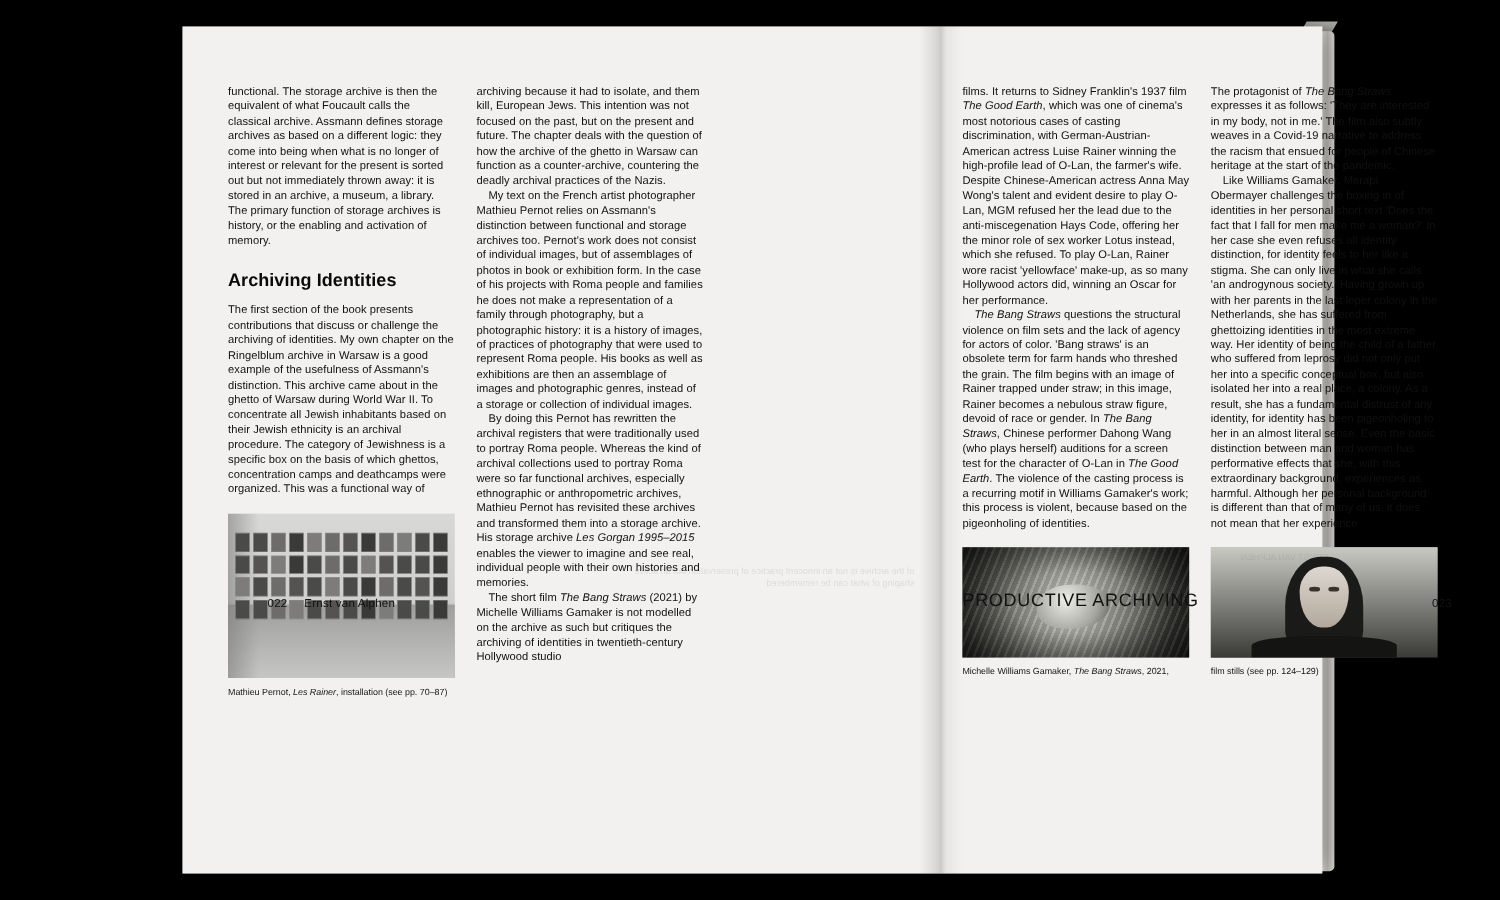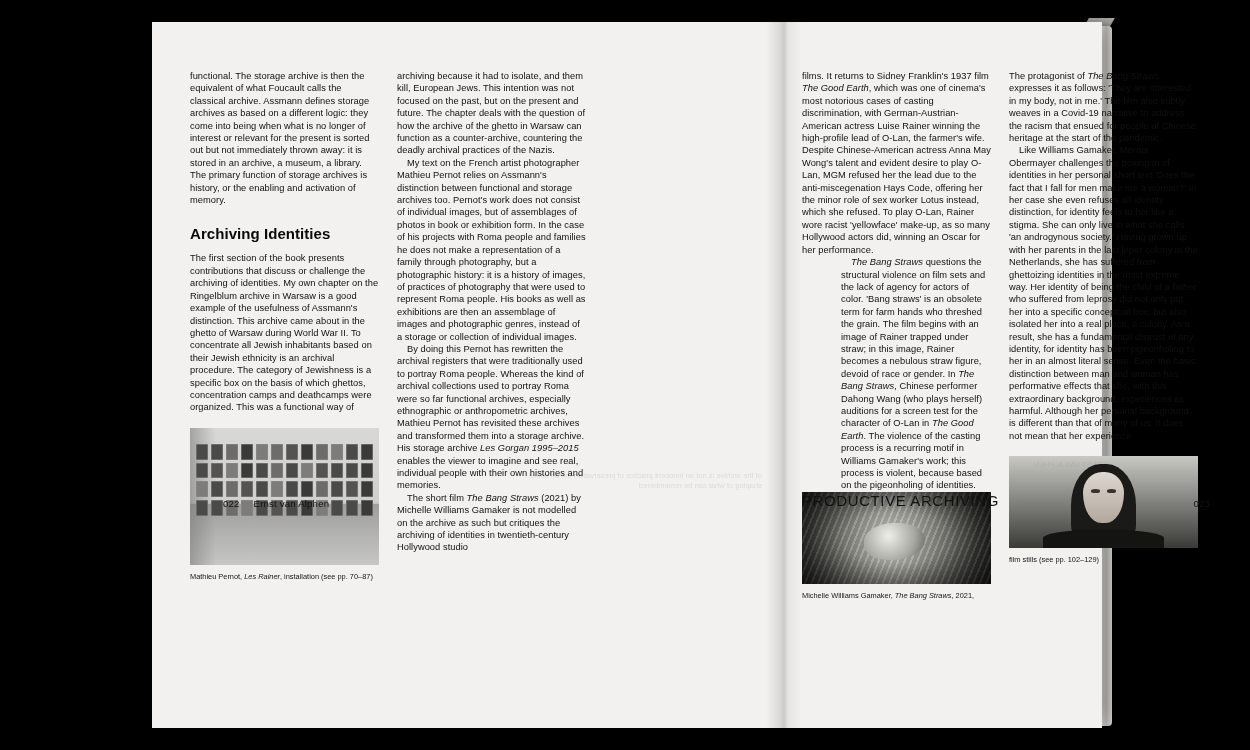--- a/index.html
+++ b/index.html
@@ -350,26 +350,26 @@
 
     <div class="page page-right">
 
       <div class="cols" style="left:18px; top:48px; width:396px;">
 
         <div class="col">
           <div class="body">
             <p>
               <span>films. It returns to Sidney Franklin's 1937 film </span><em>The Good Earth</em><span>, which was one of cinema's most notorious cases of casting discrimination, with German-Austrian-American actress Luise Rainer winning the high-profile lead of O-Lan, the farmer's wife. Despite Chinese-American actress Anna May Wong's talent and evident desire to play O-Lan, MGM refused her the lead due to the anti-miscegenation Hays Code, offering her the minor role of sex worker Lotus instead, which she refused. To play O-Lan, Rainer wore racist 'yellowface' make-up, as so many Hollywood actors did, winning an Oscar for her performance.</span>
             </p>
-            <p style="text-indent:10px;margin-left:39px;">
+            <p style="text-indent:10px;">
               <em>The Bang Straws</em><span> questions the structural violence on film sets and the lack of agency for actors of color. 'Bang straws' is an obsolete term for farm hands who threshed the grain. The film begins with an image of Rainer trapped under straw; in this image, Rainer becomes a nebulous straw figure, devoid of race or gender. In </span><em>The Bang Straws</em><span>, Chinese performer Dahong Wang (who plays herself) auditions for a screen test for the character of O-Lan in </span><em>The Good Earth</em><span>. The violence of the casting process is a recurring motif in Williams Gamaker's work; this process is violent, because based on the pigeonholing of identities.</span>
             </p>
           </div>
 
-          <figure style="margin-top:0;">
+          <figure style="margin-top:14px;">
             <div class="photo still-a">
               <div class="streaks"></div>
               <div class="blob"></div>
               <div class="dark"></div>
             </div>
             <figcaption class="caption">
               <span>Michelle Williams Gamaker, </span><em>The Bang Straws</em><span>, 2021,</span>
             </figcaption>
           </figure>
         </div>
@@ -384,21 +384,21 @@
 
           <figure style="margin-top:14px;">
             <div class="photo still-b">
               <div class="bg"></div>
               <div class="hair"></div>
               <div class="face"></div>
               <div class="eye l"></div>
               <div class="eye r"></div>
               <div class="shoulders"></div>
             </div>
-            <figcaption class="caption">film stills (see pp. 102–129)</figcaption>
+            <figcaption class="caption">film stills (see pp. 124–129)</figcaption>
           </figure>
         </div>
       </div>
 
       <div class="ghost3">ERNST VAN ALPHEN</div>
 
       <div class="folio folio-right" style="right: auto; left: 18px;">
         <span class="running">PRODUCTIVE ARCHIVING</span>
       </div>
       <div class="folio" style="right:28px;">

